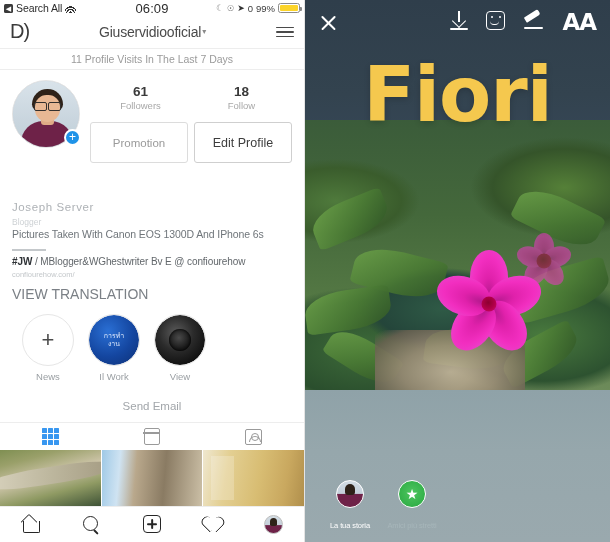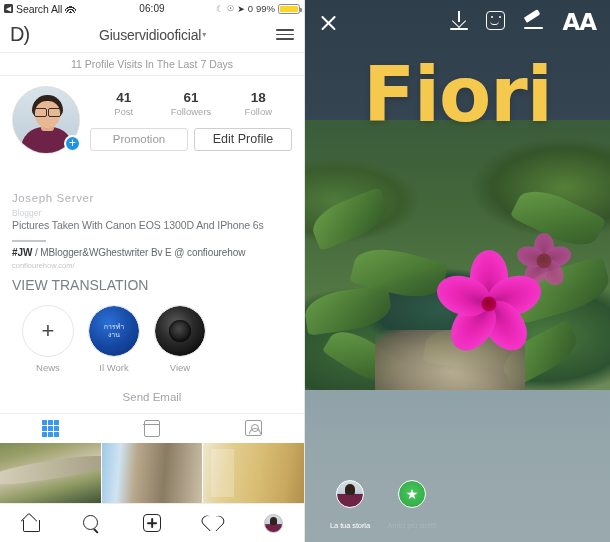--- a/index.html
+++ b/index.html
@@ -32,21 +32,21 @@
   .wifi::before {
     content: ""; position: absolute; left: 0; top: 1px;
     width: 11px; height: 8px;
     background:
       radial-gradient(circle at 50% 100%, #333 0 1.6px, transparent 1.7px),
       radial-gradient(circle at 50% 100%, transparent 0 3.1px, #333 3.2px 4.2px, transparent 4.3px),
       radial-gradient(circle at 50% 100%, transparent 0 5.3px, #333 5.4px 6.6px, transparent 6.7px);
   }
   .sb-time {
     position: absolute; left: 0; right: 0; text-align: center;
-    font-size: 10px; color: #2c2c2c; letter-spacing: 0.1px;
+    font-size: 13px; color: #2c2c2c; letter-spacing: 0.1px;
   }
   .sb-right {
     margin-left: auto; display: flex; align-items: center; gap: 3px;
     font-size: 9.5px; color: #3a3a3a;
   }
   .ic-moon { font-size: 9px; color:#888; }
   .ic-lock { font-size: 8px; color:#555; }
   .ic-loc { font-size: 9px; color:#333; }
   .battery {
     width: 22px; height: 10px; border: 1px solid #8a8a8a; border-radius: 2.5px;
@@ -116,21 +116,21 @@
     color: #fff; font-size: 12px; line-height: 13px; text-align: center; font-weight: 500;
   }
 
   .profile-right { flex: 1; padding-left: 10px; }
   .stats { display: flex; justify-content: space-around; padding: 4px 0 2px 0; }
   .stat { text-align: center; flex: 1; }
   .stat-num { font-size: 13.5px; color: #3a3a3a; font-weight: 600; line-height: 15px; }
   .stat-lbl { font-size: 9.5px; color: #a8a8a8; margin-top: 1px; }
   .btn-row { display: flex; gap: 6px; margin-top: 9px; }
   .pbtn {
-    flex: 1; height: 23px; border: 1px solid #dcdcdc; border-radius: 3px;
+    flex: 1; height: 41px; border: 1px solid #dcdcdc; border-radius: 3px;
     background: #fff; font-size: 11.5px; color: #9a9a9a;
     display: flex; align-items: center; justify-content: center;
   }
   .pbtn.strong { color: #3d3d3d; font-size: 12.5px; border-color: #cfcfcf; }
 
   .bio { padding: 6px 12px 0 12px; margin-top: 28px; }
   .bio-name { font-size: 11.5px; color: #aeb2b6; letter-spacing: 0.6px; }
   .bio-cat { font-size: 8.5px; color: #cdd1d4; margin-top: 4px; }
   .bio-desc { font-size: 10.5px; color: #6f757a; margin-top: 1px; letter-spacing: -0.1px; }
   .bio-rule { width: 34px; height: 1.6px; background: #c4c8cb; margin: 9px 0 5px 0; }
@@ -447,24 +447,20 @@
           <div class="av-body"></div>
           <div class="av-neck"></div>
           <div class="av-hair"></div>
           <div class="av-face"></div>
           <div class="av-glass"></div>
         </div>
         <div class="plus-badge">+</div>
       </div>
       <div class="profile-right">
         <div class="stats">
-          <div class="stat">
-            <div class="stat-num">41</div>
-            <div class="stat-lbl">Post</div>
-          </div>
           <div class="stat">
             <div class="stat-num">61</div>
             <div class="stat-lbl">Followers</div>
           </div>
           <div class="stat">
             <div class="stat-num">18</div>
             <div class="stat-lbl">Follow</div>
           </div>
         </div>
         <div class="btn-row">

